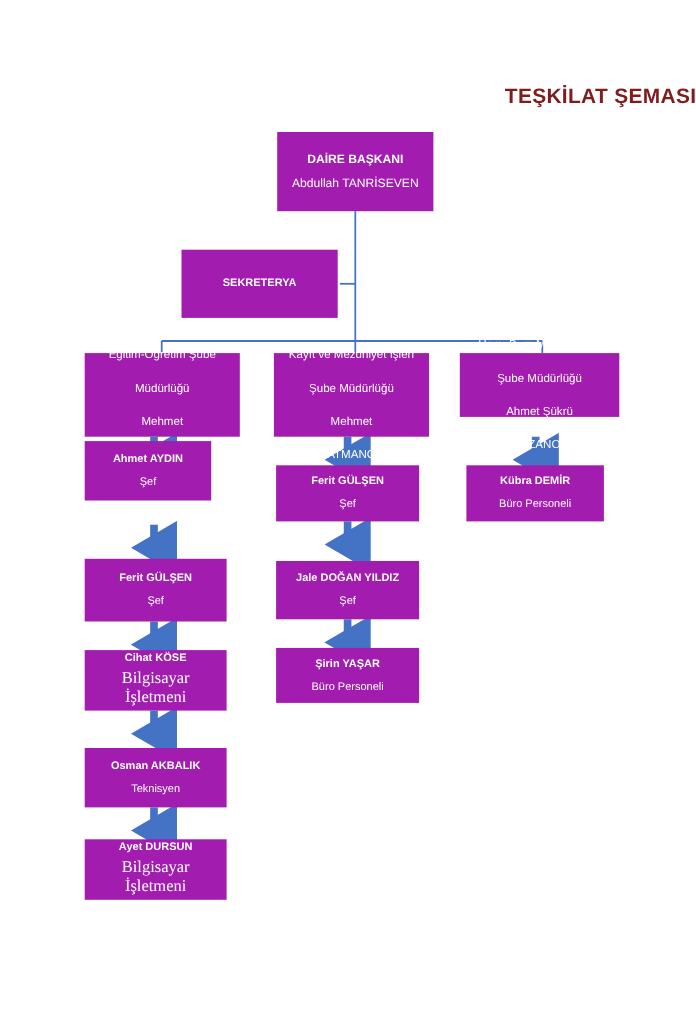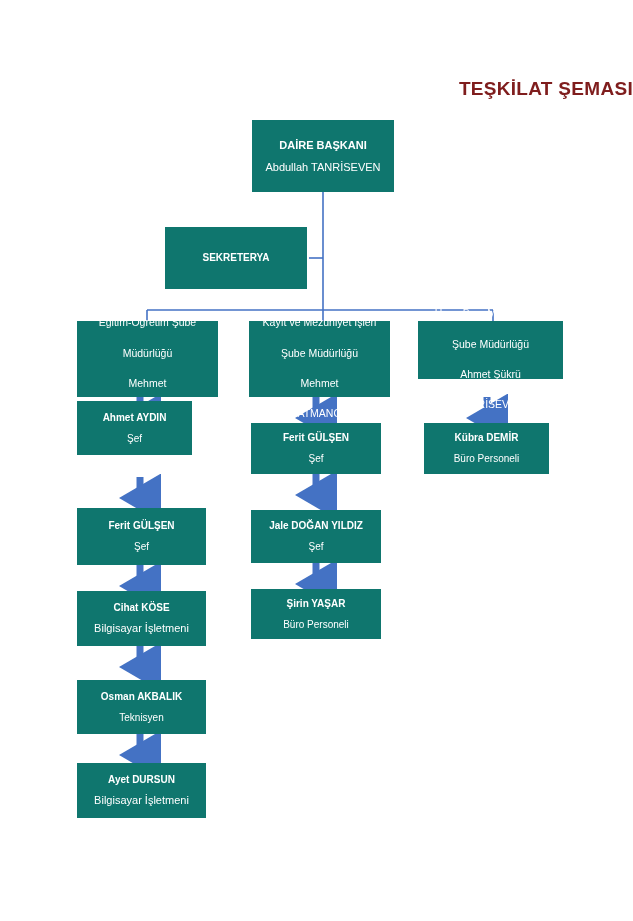--- a/index.html
+++ b/index.html
@@ -39,21 +39,21 @@
   .connectors {
     position: absolute;
     left: 0; top: 0;
     width: 633px; height: 921px;
     pointer-events: none;
   }
 
   
   .node {
     position: absolute;
-    background: #0f766e;
+    background: #a21caf;
     color: #ffffff;
     display: flex;
     flex-direction: column;
     align-items: center;
     justify-content: center;
     text-align: center;
     box-sizing: border-box;
     padding: 2px 4px;
     line-height: 1.18;
   }
@@ -62,21 +62,21 @@
     width: 100%;
   }
   .node .gap {
     height: 9px;
   }
 
   
   .t-11 { font-size: 11px; }
   .t-105 { font-size: 10.5px; margin-top: 18px; }
   .t-10 { font-size: 10px; }
-  .t-95 { font-size: 11px; }
+  .t-95 { font-size: 15px; font-family: Liberation Serif, serif; }
   .b { font-weight: bold; }
 </style>
 </head>
 <body>
 
 <div id="chart-canvas">
 
   <div class="chart-title">TEŞKİLAT ŞEMASI</div>
 
   <svg class="connectors" width="633" height="921">
@@ -133,21 +133,21 @@
     <span class="gap"></span>
     <span class="line t-105">Mehmet</span>
     <span class="line t-105">ŞerifATMANOĞLU</span>
   </div>
 
   <div class="node" style="left:418px; top:321px; width:145px; height:58px;">
     <span class="line t-105">Harç, Burs  Mali İşlemler</span>
     <span class="line t-105">Şube Müdürlüğü</span>
     <span class="gap"></span>
     <span class="line t-105">Ahmet Şükrü</span>
-    <span class="line t-105">TANRİSEVEN</span>
+    <span class="line t-105">RAMAZANOĞLU</span>
   </div>
 
   <div class="node" style="left:77px; top:401px; width:115px; height:54px;">
     <span class="line t-10 b">Ahmet AYDIN</span>
     <span class="gap"></span>
     <span class="line t-10">Şef</span>
   </div>
 
   <div class="node" style="left:77px; top:508px; width:129px; height:57px;">
     <span class="line t-10 b">Ferit GÜLŞEN</span>

